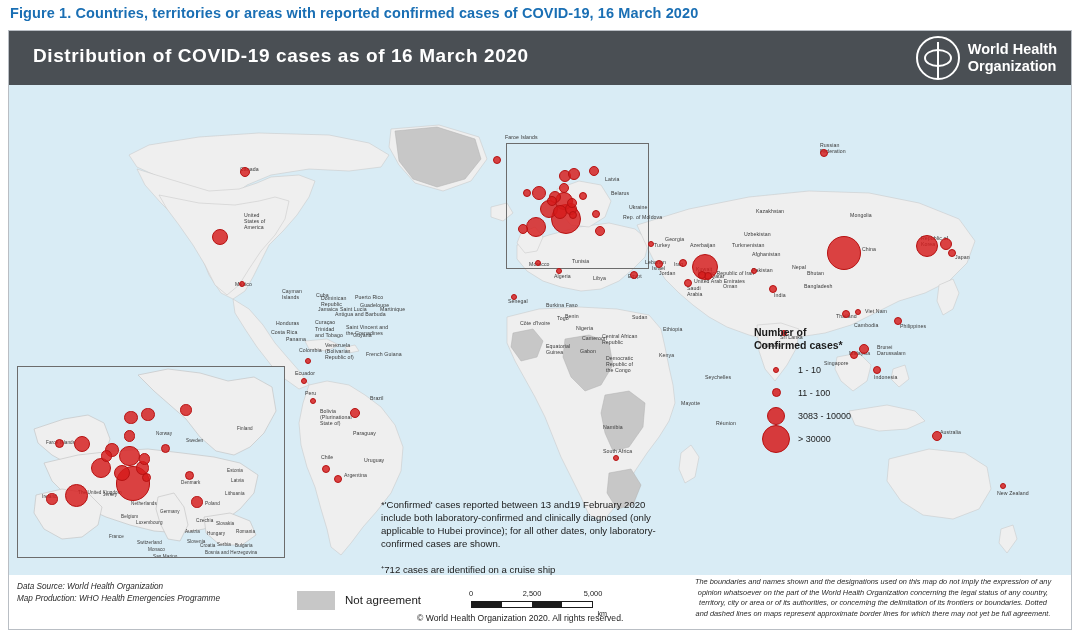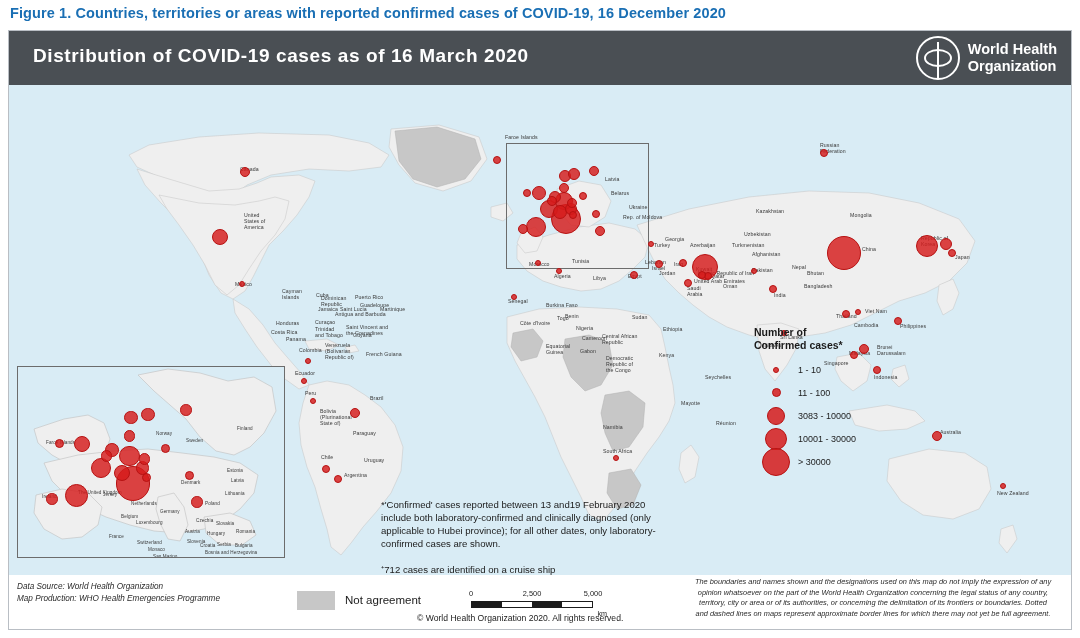--- a/index.html
+++ b/index.html
@@ -322,21 +322,21 @@
     line-height: 1.45;
     text-align: center;
     white-space: pre-line;
   }
 </style>
 </head>
 <body>
 
 <div id="page">
 
-  <div class="figure-caption">Figure 1. Countries, territories or areas with reported confirmed cases of COVID-19, 16 December 2020</div>
+  <div class="figure-caption">Figure 1. Countries, territories or areas with reported confirmed cases of COVID-19, 16 March 2020</div>
 
   <div class="map-card">
 
     <div class="title-bar">
       <div class="title-text">Distribution of COVID-19  cases as of 16 March 2020</div>
       <div class="who-logo">
         <div class="who-emblem"></div>
         <div class="who-name">World Health
 Organization</div>
       </div>
@@ -667,26 +667,20 @@
             <div class="legend-label">11 - 100</div>
           </div>
           <div class="legend-row">
             <div class="legend-swatch-wrap">
               <div class="legend-dot" style="width: 16px; height: 16px;"></div>
             </div>
             <div class="legend-label">3083 - 10000</div>
           </div>
           <div class="legend-row">
             <div class="legend-swatch-wrap">
-              <div class="legend-dot" style="width: 20px; height: 20px;"></div>
-            </div>
-            <div class="legend-label">10001 - 30000</div>
-          </div>
-          <div class="legend-row">
-            <div class="legend-swatch-wrap">
               <div class="legend-dot" style="width: 26px; height: 26px;"></div>
             </div>
             <div class="legend-label">&gt; 30000</div>
           </div>
         </div>
     </div>
 
     <div class="legend-country-row">
       <div class="legend-country-swatch"></div>
       <div class="legend-country-label">Country, area or territory with cases*</div>

